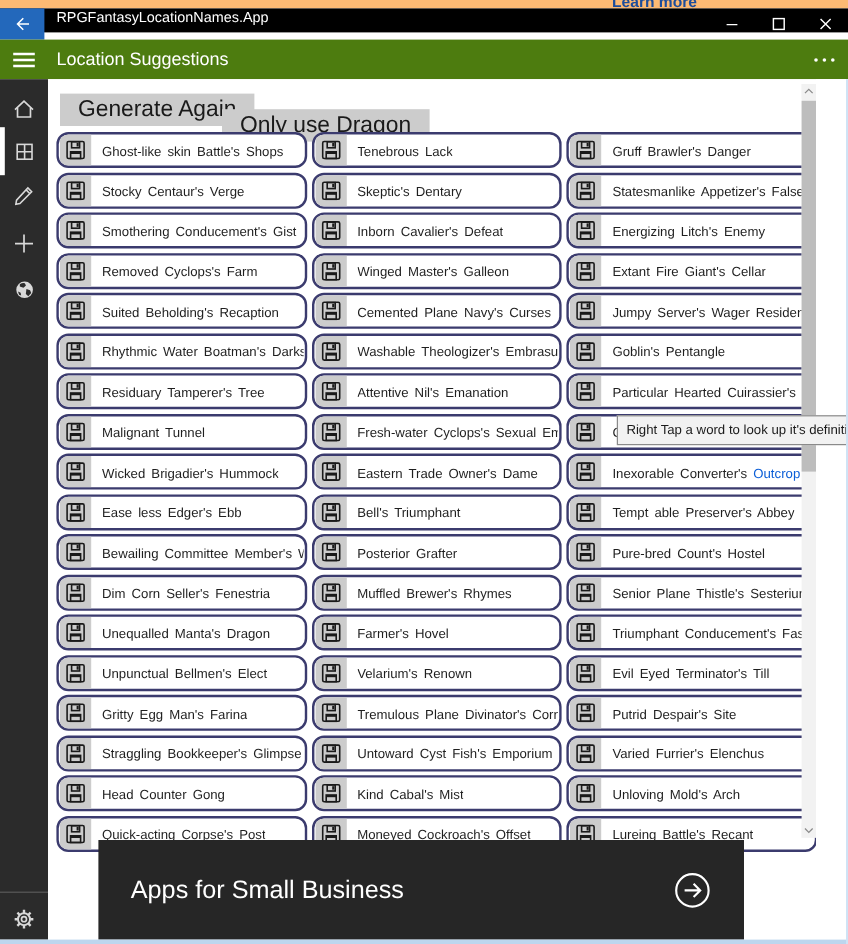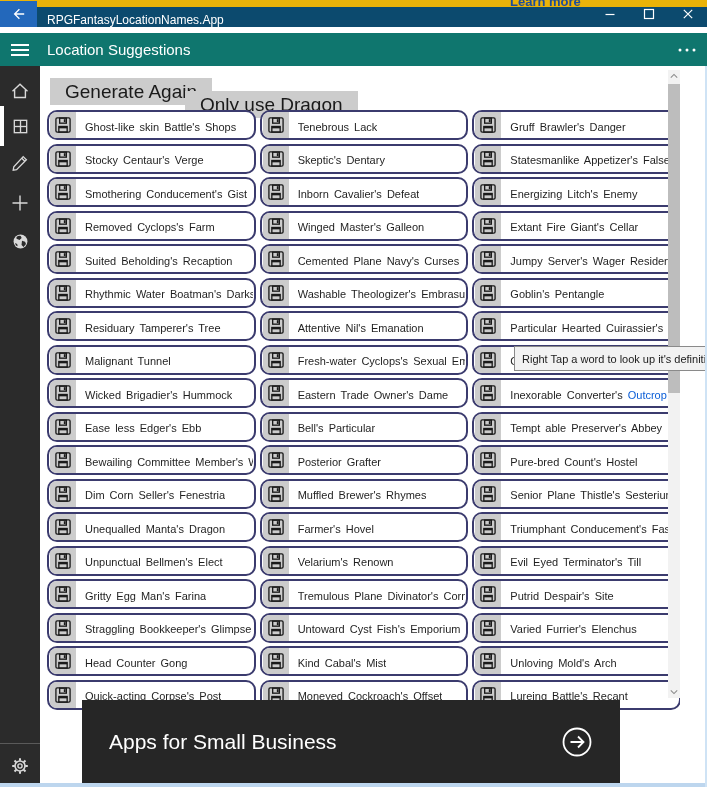--- a/index.html
+++ b/index.html
@@ -2,29 +2,29 @@
 <html><head>
 <meta charset="utf-8">
 <style>
   html,body{margin:0;padding:0;background:#e8e8e8;}
   .window{
     position:relative;width:707px;height:787px;overflow:hidden;
     background:#ffffff;font-family:"Liberation Sans","DejaVu Sans",sans-serif;
     -webkit-font-smoothing:antialiased;
   }
   
-  .top-sliver{position:absolute;left:0;top:0;width:707px;height:7px;background:#eab308;overflow:hidden;z-index:1;}
+  .top-sliver{position:absolute;left:0;top:0;width:707px;height:7px;background:#fdba74;overflow:hidden;z-index:1;}
   .top-sliver span{position:absolute;left:510px;top:-6px;font-size:13px;font-weight:bold;color:#1c4d9c;white-space:nowrap;}
   
-  .titlebar{position:absolute;left:0;top:7px;width:707px;height:20px;background:#0c4a6e;display:flex;align-items:flex-end;z-index:2;}
+  .titlebar{position:absolute;left:0;top:7px;width:707px;height:20px;background:#000000;display:flex;align-items:flex-start;z-index:2;}
   .back-btn{width:37px;height:26px;background:#2368bb;border:none;display:flex;align-items:center;justify-content:center;cursor:pointer;padding:0;}
   .win-title{color:#ffffff;font-size:12px;margin-left:10px;flex:1;white-space:nowrap;}
   .win-ctrl{width:39px;height:26px;border:none;background:transparent;display:flex;align-items:center;justify-content:center;padding:0;cursor:pointer;}
   
-  .appheader{position:absolute;left:0;top:33px;width:707px;height:33px;background:#0f766e;display:flex;align-items:center;z-index:2;}
+  .appheader{position:absolute;left:0;top:33px;width:707px;height:33px;background:#4d7c0f;display:flex;align-items:center;z-index:2;}
   .hamburger-btn{width:40px;height:33px;background:transparent;border:none;display:flex;align-items:center;justify-content:center;padding:0;cursor:pointer;}
   .page-title{color:#ffffff;font-size:15px;margin-left:7px;flex:1;}
   .more-btn{width:40px;height:33px;background:transparent;border:none;display:flex;align-items:center;justify-content:center;padding:0;cursor:pointer;}
   
   .sidebar{position:absolute;left:0;top:66px;width:40px;height:717px;background:#2b2b2b;z-index:4;}
   .nav-btn{position:absolute;left:0;width:40px;height:36px;background:transparent;border:none;display:flex;align-items:center;justify-content:center;padding:0;cursor:pointer;}
   .nav-indicator{position:absolute;left:0;top:40px;width:4px;height:40px;background:#ffffff;}
   .sidebar-divider{position:absolute;left:0;top:677px;width:40px;height:1px;background:#5a5a5a;}
   
   .main{position:absolute;left:40px;top:66px;width:667px;height:717px;background:#ffffff;z-index:3;}
@@ -558,21 +558,21 @@
             <svg width="20" height="20" viewBox="0 0 24 24">
     <g stroke="#1a1a1a" stroke-width="1.6" fill="none">
       <rect x="3.5" y="3.5" width="17" height="17" rx="1.5"></rect>
       <rect x="8" y="3.8" width="8" height="6"></rect>
       <rect x="7" y="13.8" width="10" height="6.7"></rect>
     </g>
     <rect x="13" y="5" width="2.1" height="3.5" fill="#1a1a1a"></rect>
     <rect x="7" y="13.8" width="10" height="2.2" fill="#1a1a1a"></rect>
   </svg>
           </button>
-          <span class="item-text">Bell's Particular</span>
+          <span class="item-text">Bell's Triumphant</span>
         </div>
         <div class="item">
           <button class="save-btn">
             <svg width="20" height="20" viewBox="0 0 24 24">
     <g stroke="#1a1a1a" stroke-width="1.6" fill="none">
       <rect x="3.5" y="3.5" width="17" height="17" rx="1.5"></rect>
       <rect x="8" y="3.8" width="8" height="6"></rect>
       <rect x="7" y="13.8" width="10" height="6.7"></rect>
     </g>
     <rect x="13" y="5" width="2.1" height="3.5" fill="#1a1a1a"></rect>

